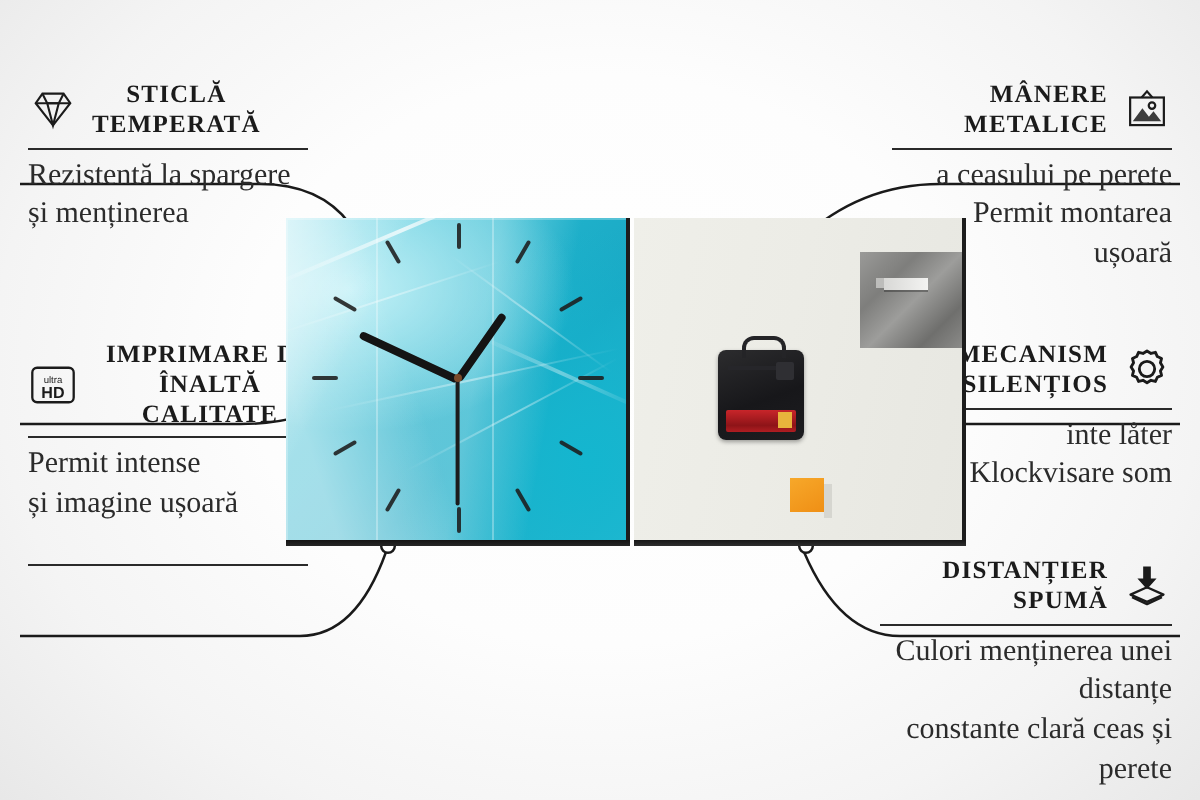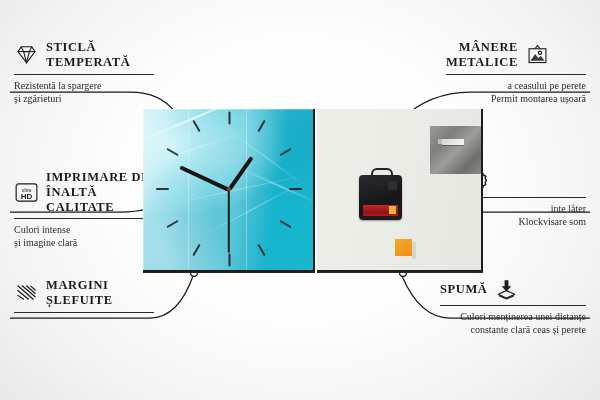--- a/index.html
+++ b/index.html
@@ -9,32 +9,32 @@
     background:#ffffff;
   }
   #stage{
     position:relative;width:600px;height:400px;
     background:
       radial-gradient(ellipse 70% 85% at 50% 45%, #ffffff 0%, #fdfdfd 42%, #f4f4f4 72%, #e6e6e6 100%);
   }
   
   .callout{position:absolute;}
   .cal-head{display:flex;align-items:center;gap:7px;}
-  .cal-head.right{flex-direction:row;}
+  .cal-head.right{flex-direction:row;justify-content:flex-end;}
   .cal-title{
     font-family:"Liberation Serif",serif;
     font-size:12.5px;font-weight:bold;letter-spacing:.6px;
     color:#1b1b1b;line-height:1.18;text-transform:uppercase;
   }
-  .callout.left .cal-title{text-align:left;}
+  .callout.left .cal-title{text-align:center;}
   .callout.right .cal-title{text-align:right;}
   .rule{height:1px;background:#2a2a2a;margin:4px 0 4px 0;}
   .cal-sub{
     font-family:"Liberation Serif",serif;
-    font-size:10px;color:#2b2b2b;line-height:1.32;
+    font-size:15px;color:#2b2b2b;line-height:1.32;
   }
   .callout.right .cal-sub{text-align:right;}
   .ico{width:25px;height:23px;flex:0 0 auto;display:block;}
   .ico svg{display:block;width:100%;height:100%;}
   
   #product{position:absolute;left:143px;top:109px;width:340px;height:162px;}
   .panel{position:absolute;top:0;height:100%;}
   #front{
     left:0;width:172px;
     background:
@@ -126,64 +126,46 @@
           </svg>
       </span>
       <div class="cal-title">
         <div>STICLĂ</div>
         <div>TEMPERATĂ</div>
       </div>
     </div>
     <div class="rule"></div>
     <div class="cal-sub">
       <div>Rezistentă la spargere</div>
-      <div>și zgârieturi</div>
+      <div>și menținerea</div>
     </div>
   </div>
 
   <div class="callout left" style="left:14px;top:170px;width:150px;">
     <div class="cal-head">
       <span class="ico">
         <svg viewBox="0 0 26 24">
           <rect x="2.2" y="3" width="21.6" height="18" rx="2.5" fill="none" stroke="#1b1b1b" stroke-width="1.2"></rect>
           <text x="13" y="11" font-family="Liberation Sans, sans-serif" font-size="5" text-anchor="middle" fill="#1b1b1b">ultra</text>
           <text x="13" y="18.6" font-family="Liberation Sans, sans-serif" font-size="8.4" font-weight="bold" text-anchor="middle" fill="#1b1b1b">HD</text>
         </svg>
       </span>
       <div class="cal-title">
         <div>IMPRIMARE DE</div>
         <div>ÎNALTĂ CALITATE</div>
       </div>
     </div>
     <div class="rule"></div>
     <div class="cal-sub">
-      <div>Culori intense</div>
-      <div>și imagine clară</div>
+      <div>Permit intense</div>
+      <div>și imagine ușoară</div>
     </div>
   </div>
 
   <div class="callout left" style="left:14px;top:278px;width:140px;">
-    <div class="cal-head">
-      <span class="ico">
-        <svg viewBox="0 0 24 24">
-            <g stroke="#1b1b1b" stroke-width="1.25" stroke-linecap="round">
-          <line x1="3" y1="5" x2="19" y2="19"></line>
-              <line x1="7.5" y1="5" x2="21" y2="16.5"></line>
-          <line x1="12" y1="5" x2="21" y2="13"></line>
-              <line x1="16.5" y1="5.4" x2="21" y2="9.4"></line>
-          <line x1="3" y1="10" x2="14" y2="19"></line>
-              <line x1="3" y1="15" x2="9" y2="19"></line>
-        </g>
-          </svg>
-      </span>
-      <div class="cal-title">
-        <div>MARGINI</div>
-        <div>ȘLEFUITE</div>
-      </div>
-    </div>
     <div class="rule"></div>
   </div>
 
   <div class="callout right" style="left:446px;top:40px;width:140px;">
     <div class="cal-head right">
       <div class="cal-title">
         <div>MÂNERE</div>
         <div>METALICE</div>
       </div>
       <span class="ico">
@@ -199,39 +181,44 @@
     </div>
     <div class="rule"></div>
     <div class="cal-sub">
       <div>a ceasului pe perete</div>
       <div>Permit montarea ușoară</div>
     </div>
   </div>
 
   <div class="callout right" style="left:466px;top:170px;width:120px;">
     <div class="cal-head right">
+      <div class="cal-title">
+        <div>MECANISM</div>
+        <div>SILENȚIOS</div>
+      </div>
       <span class="ico">
         <svg viewBox="0 0 24 24">
             <g fill="none" stroke="#1b1b1b" stroke-width="1.5" stroke-linejoin="round">
           <path d="M12 2.6 l2.1 1.3 2.3-.6 1 2.2 2.2 1 -.6 2.3 1.3 2.1 -1.3 2.1 .6 2.3 -2.2 1 -1 2.2 -2.3-.6 -2.1 1.3 -2.1-1.3 -2.3 .6 -1-2.2 -2.2-1 .6-2.3 -1.3-2.1 1.3-2.1 -.6-2.3 2.2-1 1-2.2 2.3 .6 Z"></path>
           <circle cx="12" cy="12" r="4"></circle>
         </g>
           </svg>
       </span>
     </div>
     <div class="rule"></div>
     <div class="cal-sub">
       <div>inte låter</div>
       <div>Klockvisare som</div>
     </div>
   </div>
 
   <div class="callout right" style="left:440px;top:278px;width:146px;">
     <div class="cal-head right">
       <div class="cal-title">
+        <div>DISTANȚIER</div>
         <div>SPUMĂ</div>
       </div>
       <span class="ico">
         <svg viewBox="0 0 24 24">
             <g fill="none" stroke="#1b1b1b" stroke-width="1.2" stroke-linejoin="round">
           <path d="M10 2.4 h4 v6.2 h3 L12 14.2 L7 8.6 h3 Z" fill="#1b1b1b" stroke="none"></path>
           <path d="M12 13.2 L20.6 17 L12 20.8 L3.4 17 Z"></path>
           <path d="M4.2 18.4 L12 22 L19.8 18.4"></path>
         </g>
           </svg>

